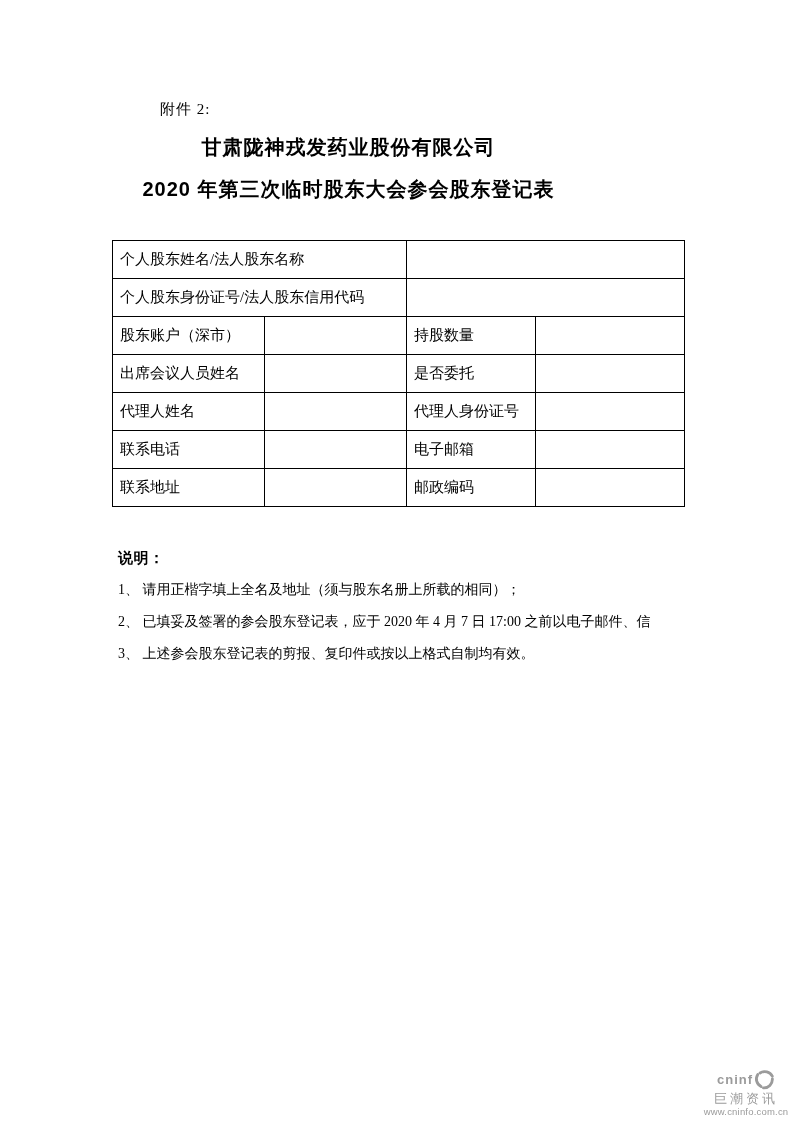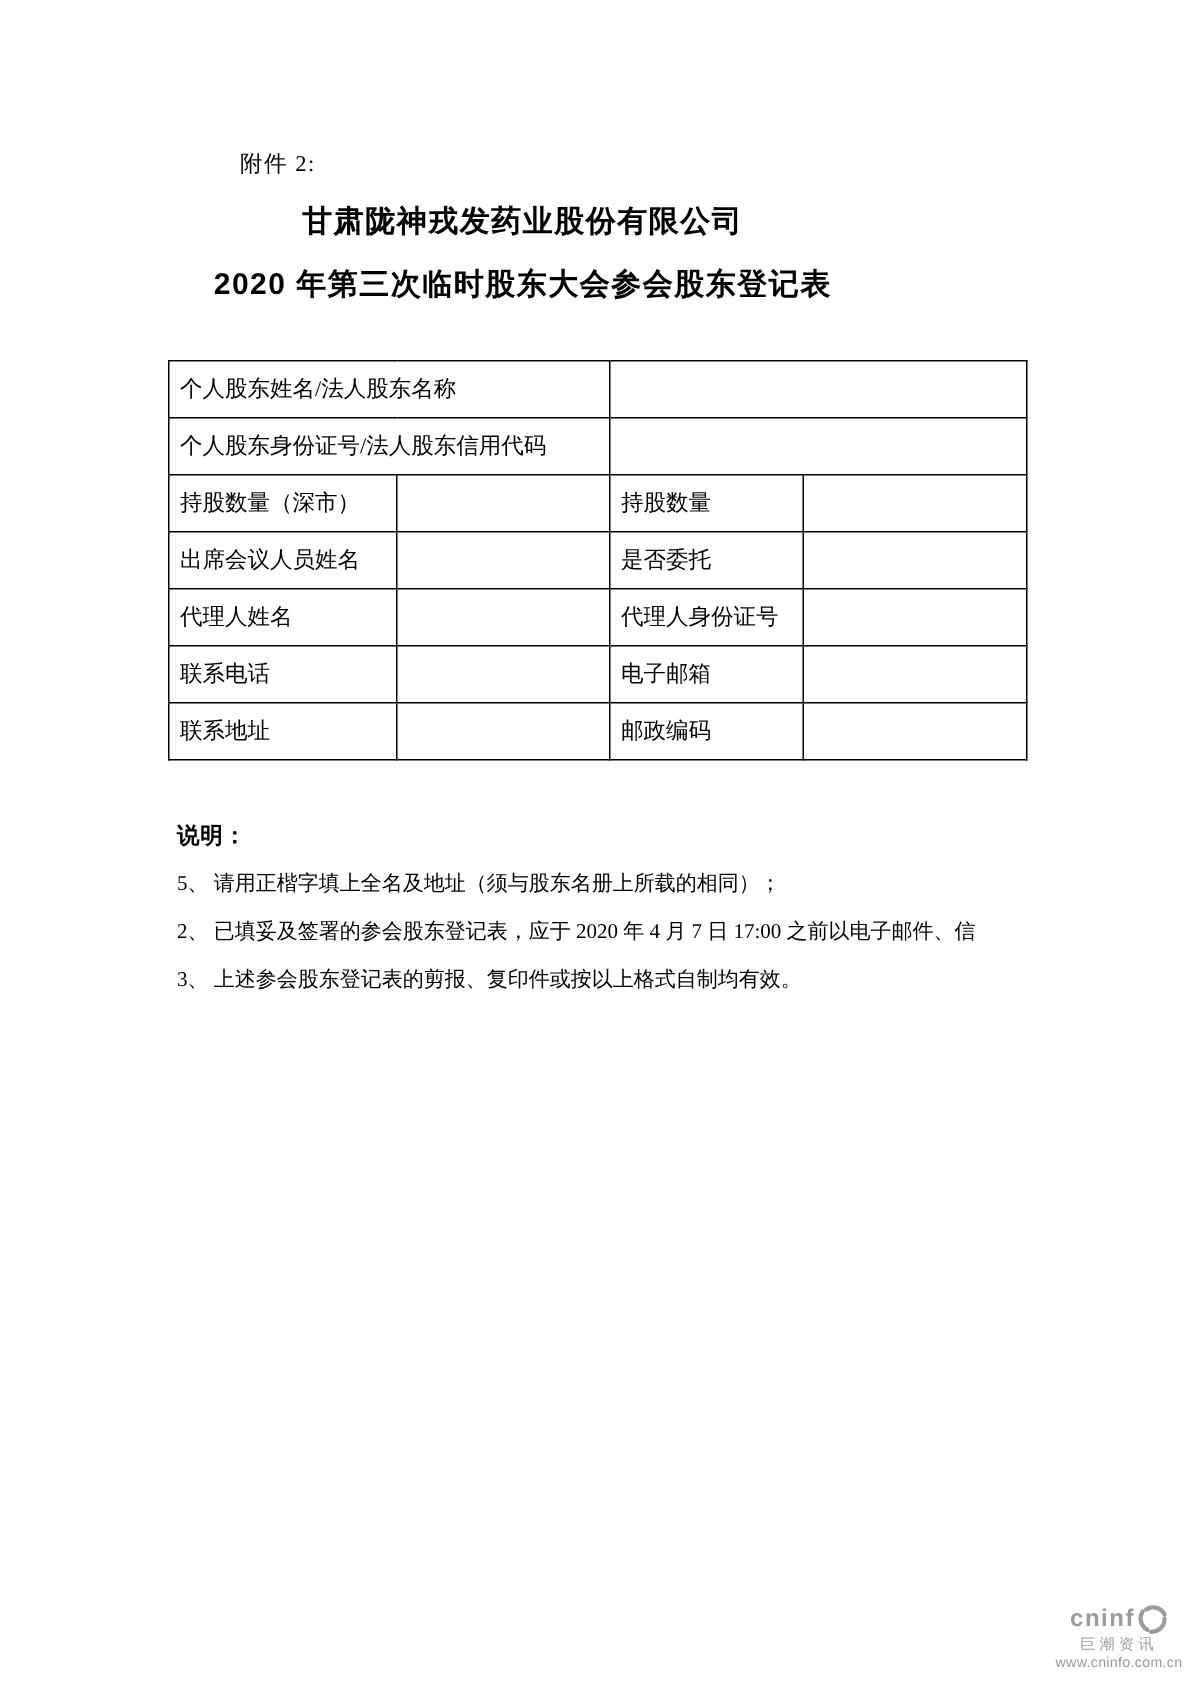--- a/index.html
+++ b/index.html
@@ -71,26 +71,26 @@
     text-align: center;
     line-height: 1;
   }
   .cninfo-logo .brand-row {
     display: flex;
     align-items: center;
     justify-content: center;
     gap: 1px;
   }
   .cninfo-logo .brand {
-    font-size: 16px;
+    font-size: 13px;
     font-weight: bold;
     letter-spacing: 1px;
   }
   .cninfo-logo .cn-name {
-    font-size: 10px;
+    font-size: 13px;
     letter-spacing: 3px;
     margin-top: 2px;
   }
   .cninfo-logo .url {
     font-size: 9.5px;
     margin-top: 2px;
     letter-spacing: 0.2px;
     text-align: center;
   }
 </style>
@@ -112,21 +112,21 @@
   <tbody>
       <tr>
     <td colspan="2" class="lbl">个人股东姓名/法人股东名称</td>
     <td colspan="2" class="val"></td>
   </tr>
   <tr>
     <td colspan="2" class="lbl">个人股东身份证号/法人股东信用代码</td>
     <td colspan="2" class="val"></td>
   </tr>
   <tr>
-    <td class="lbl">持股数量（深市）</td>
+    <td class="lbl">股东账户（深市）</td>
     <td class="val"></td>
     <td class="lbl">持股数量</td>
     <td class="val"></td>
   </tr>
   <tr>
     <td class="lbl">出席会议人员姓名</td>
     <td class="val"></td>
     <td class="lbl">是否委托</td>
     <td class="val"></td>
   </tr>
@@ -146,21 +146,21 @@
     <td class="lbl">联系地址</td>
     <td class="val"></td>
     <td class="lbl">邮政编码</td>
     <td class="val"></td>
   </tr>
 </tbody>
   </table>
 
 <div class="notes">
   <div class="heading">说明：</div>
-  <div class="note-line">5、 请用正楷字填上全名及地址（须与股东名册上所载的相同）；</div>
+  <div class="note-line">1、 请用正楷字填上全名及地址（须与股东名册上所载的相同）；</div>
   <div class="note-line">2、 已填妥及签署的参会股东登记表，应于 2020 年 4 月 7 日 17:00 之前以电子邮件、信</div>
   <div class="note-line">3、 上述参会股东登记表的剪报、复印件或按以上格式自制均有效。</div>
 </div>
 
 <div class="cninfo-logo">
   <div class="brand-row">
     <span class="brand">cninf</span>
     <span>
       <svg width="21" height="21" viewBox="0 0 20 20" style="display:block; transform:rotate(12deg);">
         <g stroke="#9b9b9b" stroke-width="2.7" fill="none" stroke-linecap="round">

